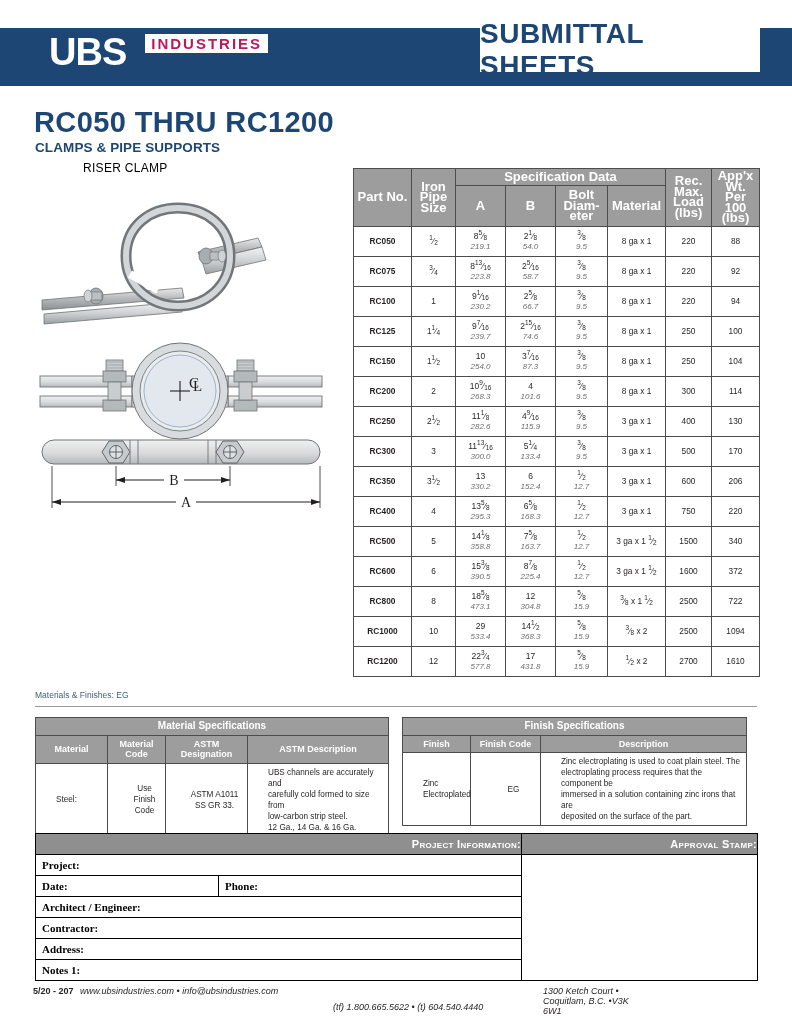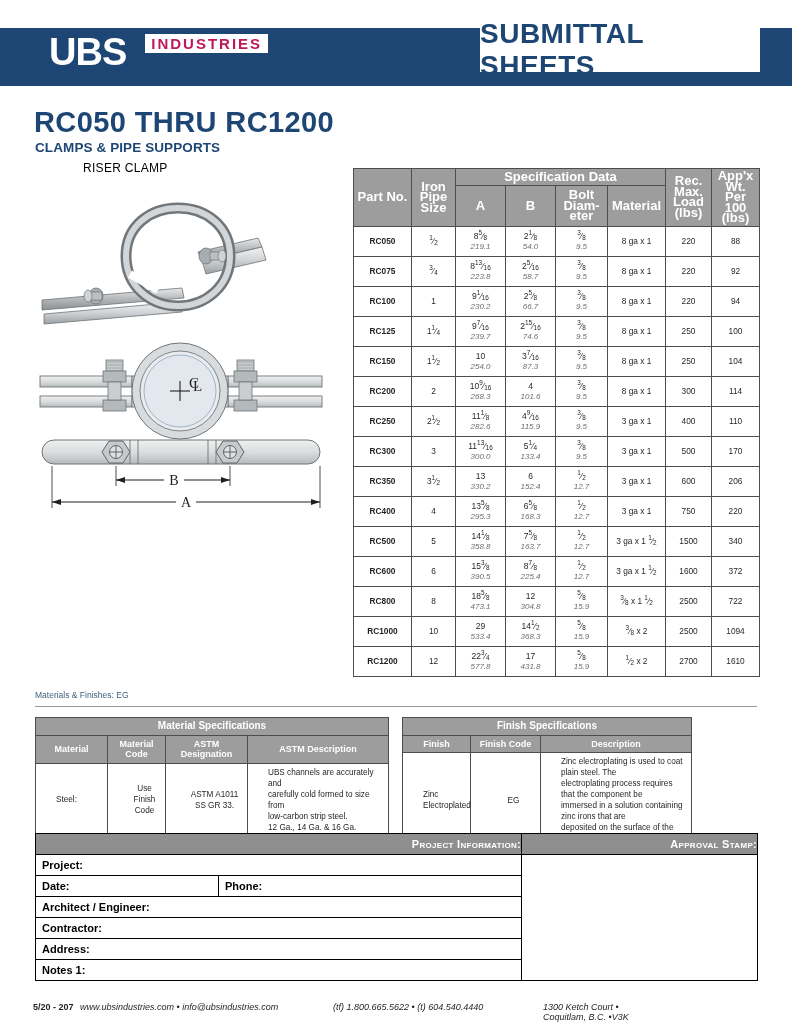--- a/index.html
+++ b/index.html
@@ -85,21 +85,21 @@
 
   
   .mat-note {
     position:absolute; left:35px; top:690px;
     font-size:8.5px; color:#3f607f;
   }
   .hr-thin { position:absolute; left:35px; top:706px; width:722px; height:1px; background:#9a9a9a; }
 
   
   .matspec { position:absolute; left:35px; top:717px; width:354px; }
-  .finspec { position:absolute; left:402px; top:717px; width:290px; }
+  .finspec { position:absolute; left:402px; top:717px; width:345px; }
   table.sp2 { border-collapse:collapse; width:100%; table-layout:fixed; }
   table.sp2 th, table.sp2 td {
     border:1px solid #4d4d4d; font-size:8.2px; padding:3px 4px;
     vertical-align:middle;
   }
   table.sp2 th {
     background:#9d9d9d; color:#ffffff; font-weight:bold; text-align:center;
     font-size:9px; line-height:10.5px;
   }
   table.sp2 th.banner { font-size:10px; }
@@ -110,29 +110,29 @@
   
   .proj { position:absolute; left:35px; top:833px; width:722px; }
   table.pj { border-collapse:collapse; width:100%; table-layout:fixed; }
   table.pj th, table.pj td { border:1.5px solid #000000; }
   table.pj th {
     background:#8f8f8f; color:#ffffff; font-weight:bold; text-align:right;
     font-size:11px; padding:4px 0; font-variant:small-caps; letter-spacing:.3px;
   }
   table.pj td {
     font-size:11px; font-weight:bold; color:#000000;
-    padding:3px 6px; height:21px; text-align:left;
+    padding:3px 6px; height:21px; text-align:left;font-family:Liberation Serif, serif;
   }
   td.stamp { background:#ffffff; }
 
   
-  .foot { position:absolute; left:0; top:986px; width:644px; height:20px;margin-top:16px; }
+  .foot { position:absolute; left:0; top:986px; width:644px; height:20px; }
   .f-code { position:absolute; left:33px; top:0; font-size:9px; font-weight:bold; color:#231f20; }
   .f-web  { position:absolute; left:80px; top:0; font-size:9px; font-style:italic; color:#231f20; }
-  .f-tel  { position:absolute; left:333px; top:0; font-size:9px; font-style:italic; color:#231f20; }
+  .f-tel  { position:absolute; left:333px; top:16px; font-size:9px; font-style:italic; color:#231f20; }
   .f-addr { position:absolute; left:543px; top:0; font-size:9px; font-style:italic; color:#231f20; }
 </style>
 </head>
 <body>
 
 <div class="hdr">
   <div class="hdr-band-l"></div>
   <div class="hdr-band-r"></div>
   <div class="hdr-white-notch"></div>
   <div class="logo">
@@ -441,21 +441,21 @@
           <td>
             <span class="imperial frac">4<sup class="f">9</sup>⁄<sub class="f">16</sub></span>
             <span class="metric">115.9</span>
           </td>
           <td>
             <span class="imperial frac"><sup class="f">3</sup>⁄<sub class="f">8</sub></span>
             <span class="metric">9.5</span>
           </td>
           <td class="plain">3 ga x 1</td>
           <td class="num">400</td>
-          <td class="num">110</td>
+          <td class="num">130</td>
         </tr>
         <tr>
           <td class="partno">RC300</td>
           <td class="frac">3</td>
           <td>
             <span class="imperial frac">11<sup class="f">13</sup>⁄<sub class="f">16</sub></span>
             <span class="metric">300.0</span>
           </td>
           <td>
             <span class="imperial frac">5<sup class="f">1</sup>⁄<sub class="f">4</sub></span>

